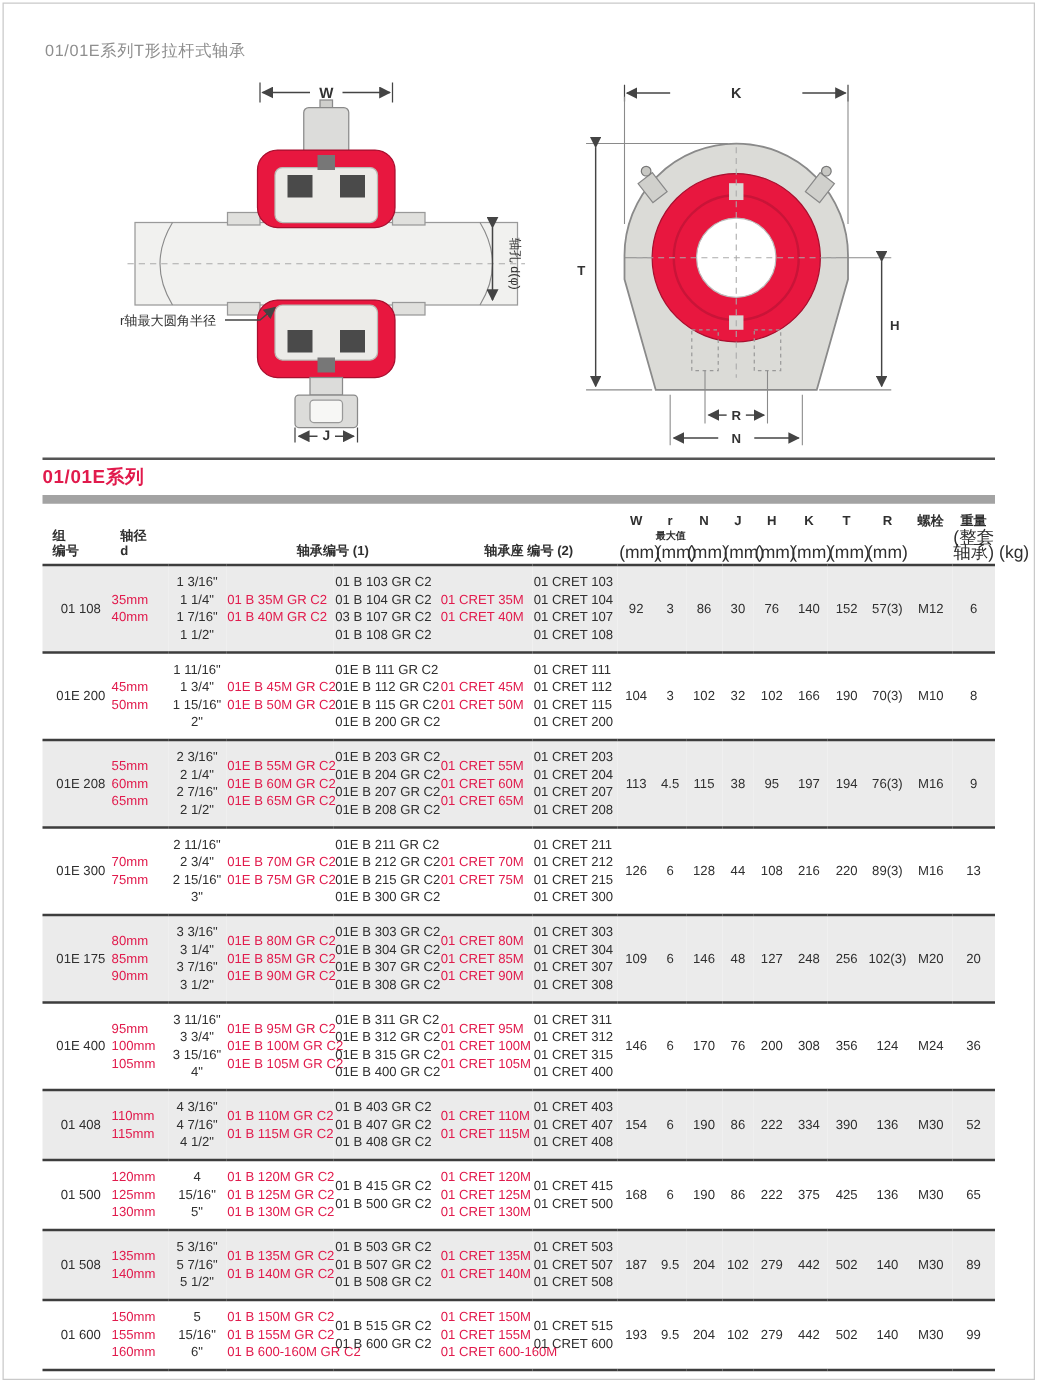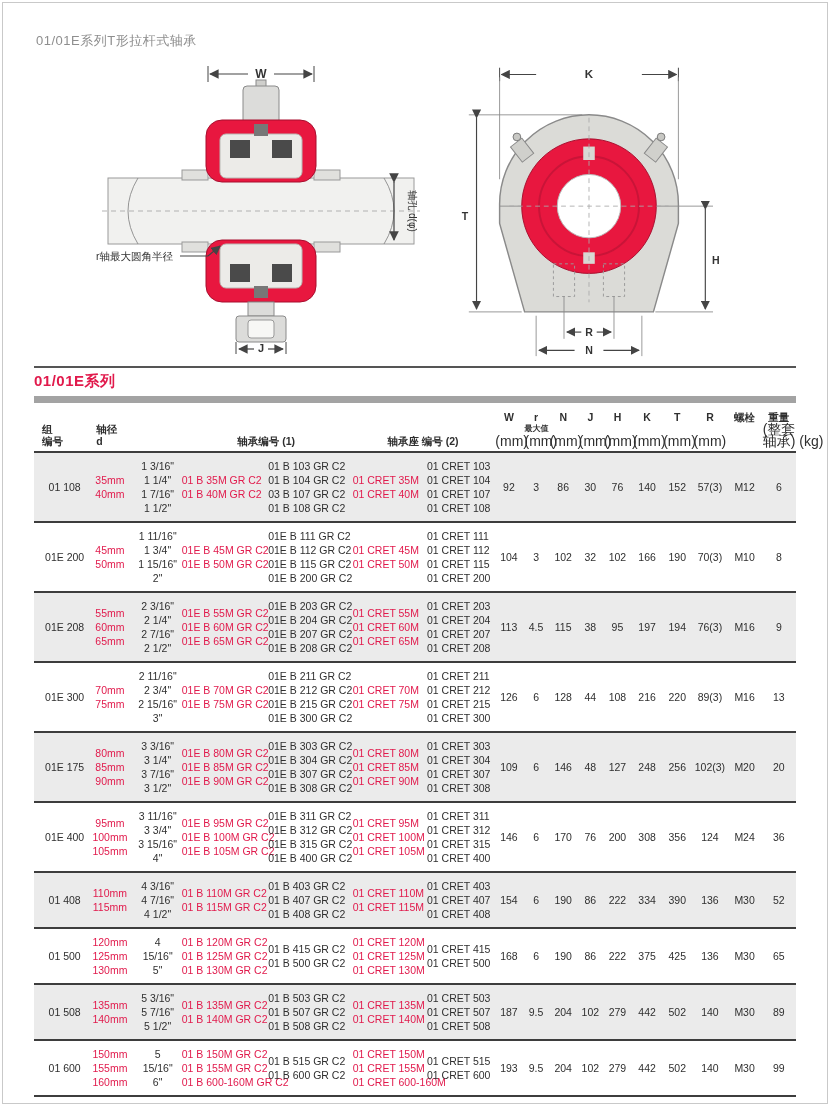--- a/index.html
+++ b/index.html
@@ -26,21 +26,21 @@
   thead td{vertical-align:bottom;padding:6px 1px 4px;font-weight:bold;}
   thead{border-bottom:2px solid var(--line);}
   thead div{line-height:12px;white-space:nowrap;}
   thead .mid{font-size:8px;font-weight:bold;}
   thead .unit{font-size:14px;font-weight:normal;}
   tbody tr + tr{border-top:2px solid var(--line);}
   tbody td{vertical-align:middle;padding:6px 1px;}
   tbody div{line-height:14px;white-space:nowrap;}
   .shaded{background:var(--shade);}
   .c-red{color:var(--red);}
-  .c-right{text-align:center;padding-right:4px;}
+  .c-right{text-align:left;padding-right:4px;}
   .c-center{text-align:center;}
   .c-group{text-align:center;padding-left:8px;}
   .h-left{text-align:left;padding-left:8px;}
   .h-center{text-align:center;}
   svg text{font-family:"Liberation Sans","DejaVu Sans",sans-serif;fill:#333;}
   .dim{stroke:#444;stroke-width:1.2;fill:none;}
   .tick{stroke:#444;stroke-width:1;}
   .thin{stroke:#8a8a8a;stroke-width:0.9;fill:none;}
   .dash{stroke:#aaa;stroke-width:0.9;fill:none;stroke-dasharray:5 4;}
 </style>

